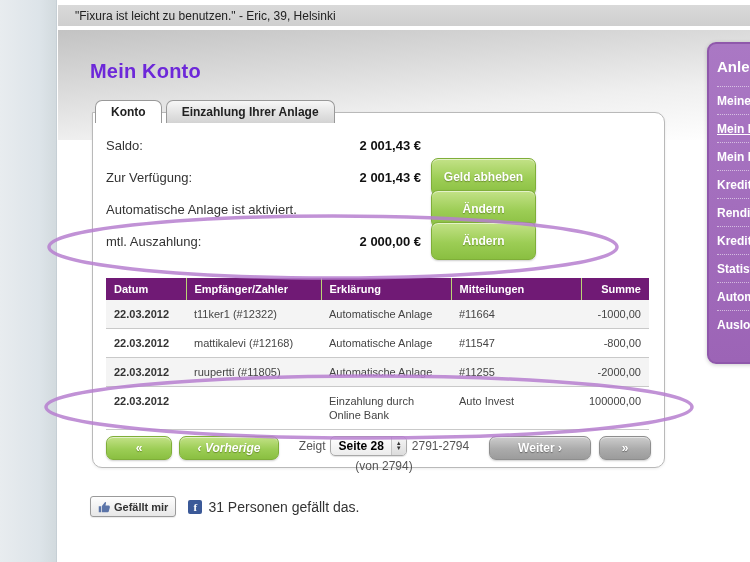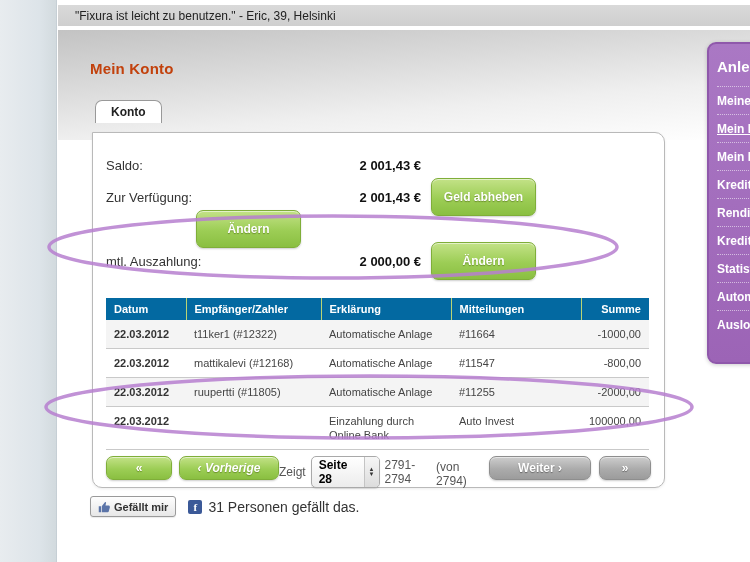--- a/index.html
+++ b/index.html
@@ -26,39 +26,39 @@
   }
 
   
   .page-header-gradient {
     position:absolute; left:58px; top:30px; width:692px; height:110px;
     background:linear-gradient(175deg,#c3c3c3 0%,#dadada 35%,#efefef 65%,#ffffff 100%);
   }
 
   .page-title {
     position:absolute; left:90px; top:60px;
-    font-size:15px; font-weight:bold; color:#c2410c; letter-spacing:.2px;
+    font-size:20px; font-weight:bold; color:#6d28d9; letter-spacing:.2px;
   }
 
   
   .tabs { position:absolute; left:95px; top:100px; display:flex; z-index:3; }
   .tab {
     height:23px; padding:0 15px; margin-right:4px;
     display:flex; align-items:center;
     font-size:12px; font-weight:bold; color:#222;
     border:1px solid #999; border-bottom:none;
     border-radius:7px 7px 0 0;
     background:linear-gradient(#f7f7f7,#d3d3d3);
     cursor:pointer;
   }
   .tab.active { background:#fff; position:relative; z-index:4; }
 
   
   .panel {
-    position:absolute; left:92px; top:132px; width:573px; height:356px;
+    position:absolute; left:92px; top:112px; width:573px; height:356px;
     background:#fff; border:1px solid #b9b9b9; border-radius:0 10px 10px 10px;
     padding:16px 13px 0 13px; z-index:2;
     box-shadow:0 1px 3px rgba(0,0,0,.08);
   }
 
   
   .acct-row { display:flex; align-items:center; height:32px; }
   .acct-label { width:235px; font-size:13px; color:#333; }
   .acct-value { width:80px; text-align:right; font-size:13px; font-weight:bold; color:#111; }
   .acct-btnslot { width:115px; margin-left:10px; }
@@ -79,46 +79,46 @@
     border:1px solid #8e8e8e;
     text-shadow:0 1px 1px rgba(90,90,90,.8);
     box-shadow:inset 0 1px 0 rgba(255,255,255,.5), 0 1px 2px rgba(0,0,0,.2);
   }
 
   
   table.tx { width:543px; margin-top:21px; border-collapse:collapse; table-layout:fixed; font-size:11px; }
   table.tx col.c0{width:80px} table.tx col.c1{width:135px} table.tx col.c2{width:130px}
   table.tx col.c3{width:130px} table.tx col.c4{width:68px}
   table.tx th {
-    background:#0369a1; color:#fff; font-weight:bold; text-align:left;
+    background:#701a75; color:#fff; font-weight:bold; text-align:left;
     height:22px; padding:0 8px; border-right:1px solid #b9d575;
     font-size:11px;
   }
   table.tx th.num, table.tx td.num { text-align:right; border-right:none; }
   table.tx td {
     padding:7px 8px; color:#444; border-bottom:1px solid #c9c9c9; vertical-align:top;
     line-height:14px;
   }
   table.tx tr.alt td { background:#f4f4f4; }
   table.tx td.bold-date { font-weight:bold; color:#333; }
 
   
   .paginator { display:flex; align-items:flex-start; margin-top:6px; }
   .paginator .btn-green, .paginator .btn-gray { height:24px; }
   .pg-first { width:66px; margin-right:7px; }
   .pg-prev  { width:100px;font-style:italic; }
   .pg-next  { width:102px; margin-right:8px; }
   .pg-last  { width:52px; }
-  .pg-center { flex:1; display:flex; flex-direction:row; align-items:center; padding-top:0; }
+  .pg-center { flex:1; display:flex; flex-direction:column; align-items:center; padding-top:0; }
   .pg-line1 { display:flex; align-items:center; font-size:12px; color:#555; }
   .pg-line2 { font-size:12px; color:#555; margin-top:3px; }
   .page-select {
     display:flex; align-items:center; margin:0 5px;
     border:1px solid #a9a9a9; border-radius:5px; overflow:hidden;
-    background:linear-gradient(#ffffff,#ececec); height:32px; cursor:pointer;
+    background:linear-gradient(#ffffff,#ececec); height:20px; cursor:pointer;
     box-shadow:0 1px 1px rgba(0,0,0,.12);
   }
   .page-select .sel-text { font-size:12px; font-weight:bold; color:#000; padding:0 7px; }
   .page-select .stepper {
     display:flex; flex-direction:column; align-items:center; justify-content:center;
     padding:0 4px; border-left:1px solid #c4c4c4; height:100%;
     background:linear-gradient(#f6f6f6,#dcdcdc);
   }
   .page-select .stepper span { font-size:6px; line-height:5px; color:#333; }
 
@@ -169,39 +169,43 @@
 </div>
 
 <div class="page-header-gradient"></div>
 
 <div class="page-title">Mein Konto</div>
 
 <div class="tabs">
   <div class="tab active">
     <span>Konto</span>
   </div>
+  <div class="tab">
+    <span>Einzahlung Ihrer Anlage</span>
+  </div>
 </div>
 
 <div class="panel">
 
   <div class="acct-row">
     <div class="acct-label">Saldo:</div>
     <div class="acct-value">2 001,43 €</div>
     <div class="acct-btnslot"></div>
   </div>
 
   <div class="acct-row">
     <div class="acct-label">Zur Verfügung:</div>
     <div class="acct-value">2 001,43 €</div>
     <div class="acct-btnslot">
       <div class="btn-green">Geld abheben</div>
     </div>
   </div>
 
   <div class="acct-row">
+    <div class="acct-label">Automatische Anlage ist aktiviert.</div>
     <div class="acct-value"></div>
     <div class="acct-btnslot">
       <div class="btn-green">Ändern</div>
     </div>
   </div>
 
   <div class="acct-row">
     <div class="acct-label">mtl. Auszahlung:</div>
     <div class="acct-value">2 000,00 €</div>
     <div class="acct-btnslot">

